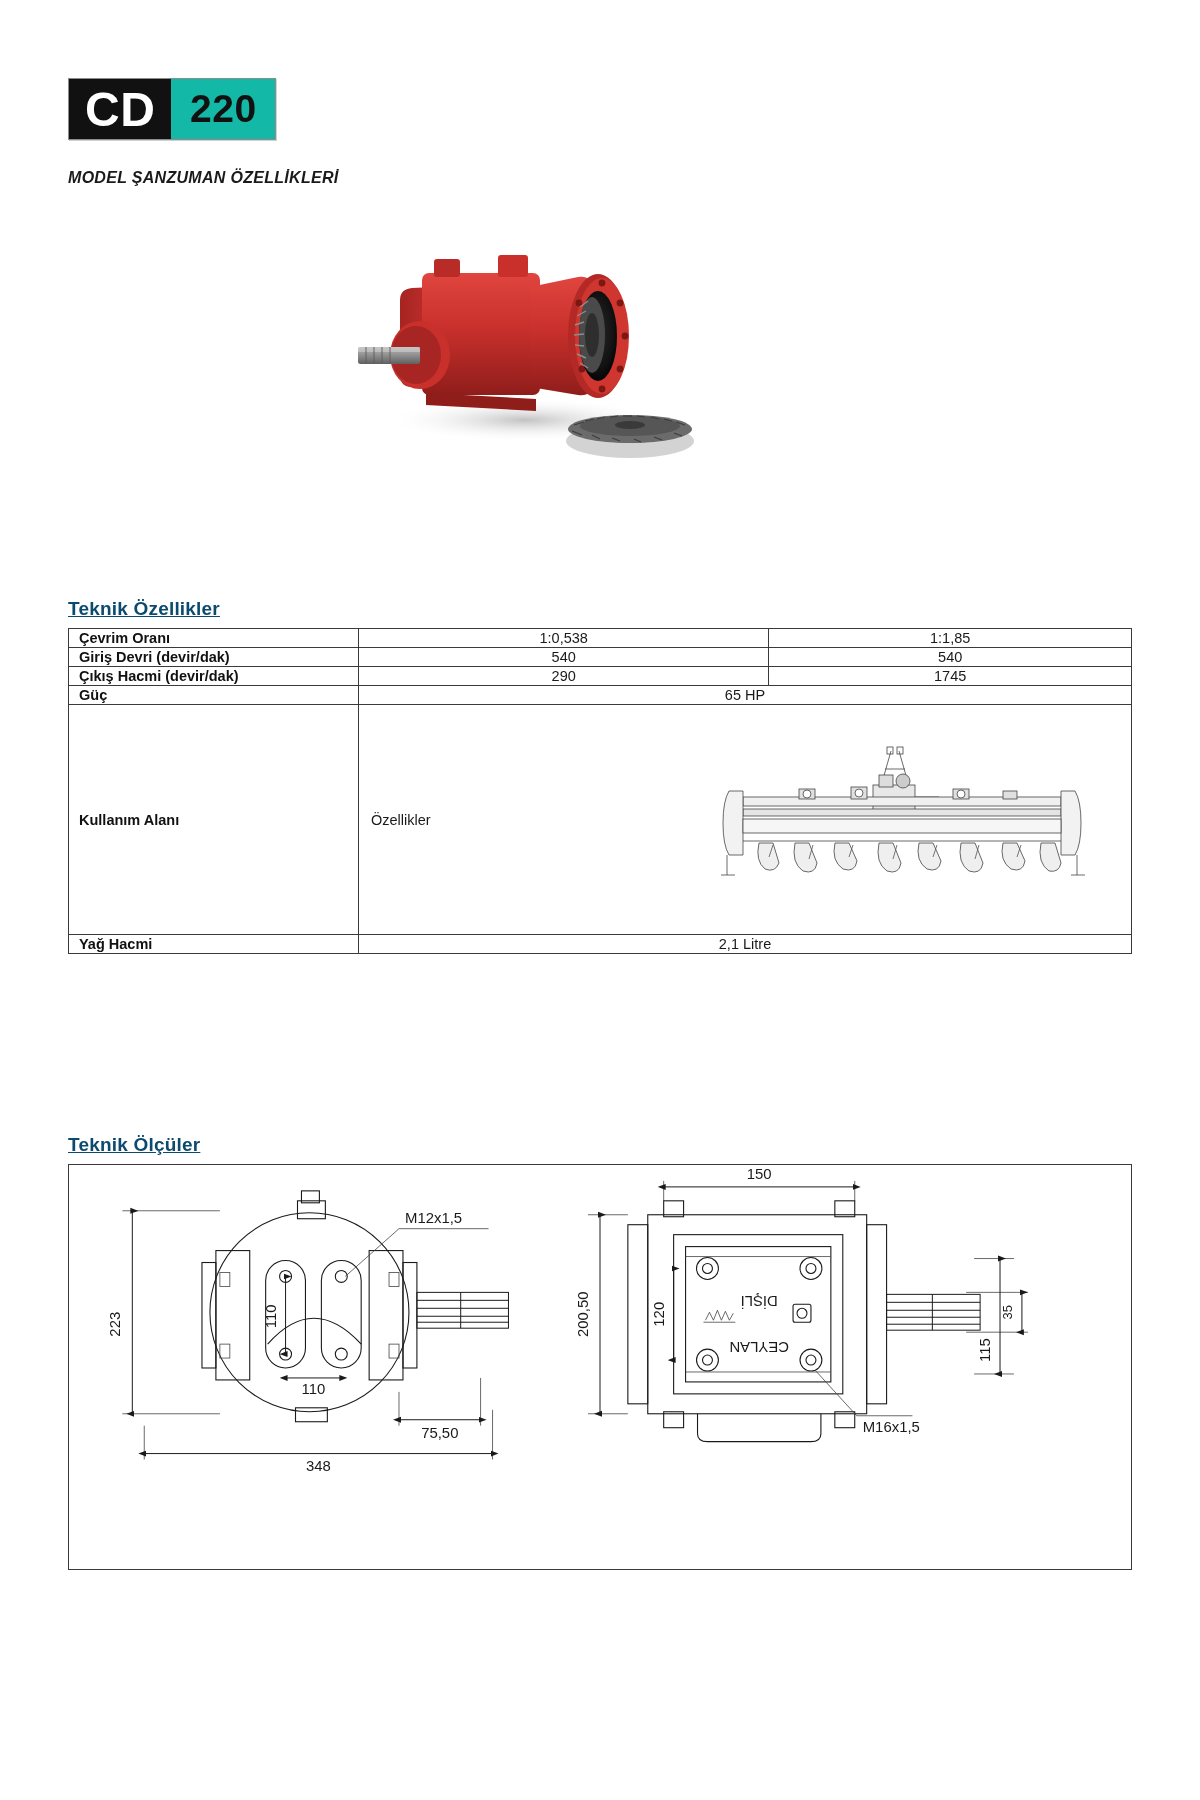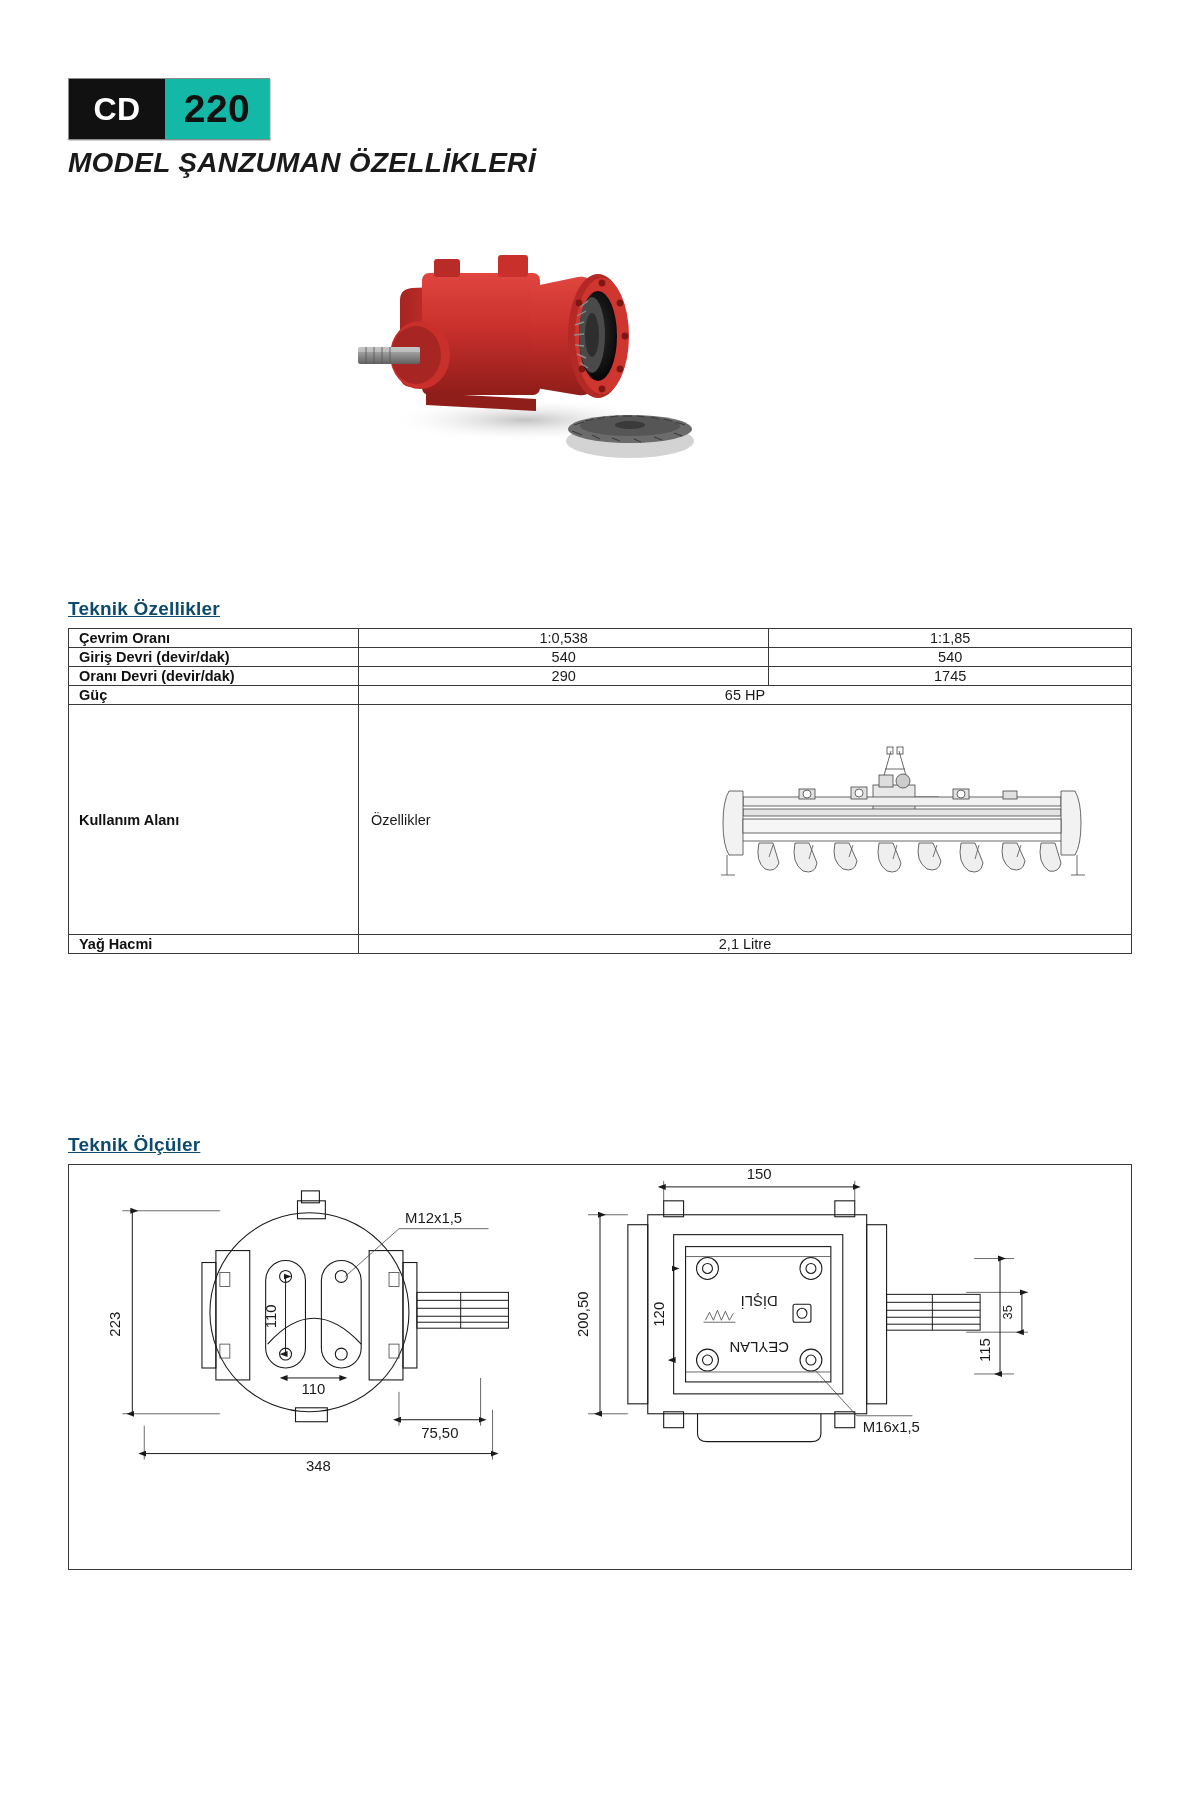--- a/index.html
+++ b/index.html
@@ -28,21 +28,21 @@
   .model-badge {
     display: inline-flex;
     align-items: stretch;
     border: 1px solid #8c8c8c;
     height: 62px;
     box-shadow: 1px 1px 0 rgba(0,0,0,0.18);
   }
   .badge-left {
     background: #111111;
     color: #ffffff;
-    font-size: 32px;
+    font-size: 48px;
     font-weight: bold;
     letter-spacing: 0.5px;
     padding: 0 16px;
     display: flex;
     align-items: center;
     justify-content: center;
     min-width: 96px;
   }
   .badge-right {
     background: #14b8a6;
@@ -50,22 +50,22 @@
     font-size: 39px;
     font-weight: bold;
     letter-spacing: 0.5px;
     padding: 0 18px;
     display: flex;
     align-items: center;
     justify-content: center;
     min-width: 104px;
   }
   .subtitle {
-    margin-top: 7px;
-    font-size: 28px;
+    margin-top: 29px;
+    font-size: 16px;
     font-style: italic;
     font-weight: bold;
     letter-spacing: 0.3px;
     color: #1a1a1a;
   }
 
   
   .product-photo {
     position: absolute;
     left: 330px;
@@ -291,21 +291,21 @@
       <td class="label">Çevrim Oranı</td>
       <td class="val">1:0,538</td>
       <td class="val">1:1,85</td>
     </tr>
     <tr>
       <td class="label">Giriş Devri  (devir/dak)</td>
       <td class="val">540</td>
       <td class="val">540</td>
     </tr>
     <tr>
-      <td class="label">Oranı Devri  (devir/dak)</td>
+      <td class="label">Çıkış Hacmi  (devir/dak)</td>
       <td class="val">290</td>
       <td class="val">1745</td>
     </tr>
     <tr>
       <td class="label">Güç</td>
       <td class="val" colspan="2">65 HP</td>
     </tr>
     <tr class="usage">
       <td class="label">Kullanım Alanı</td>
       <td class="usage-cell" colspan="2">

